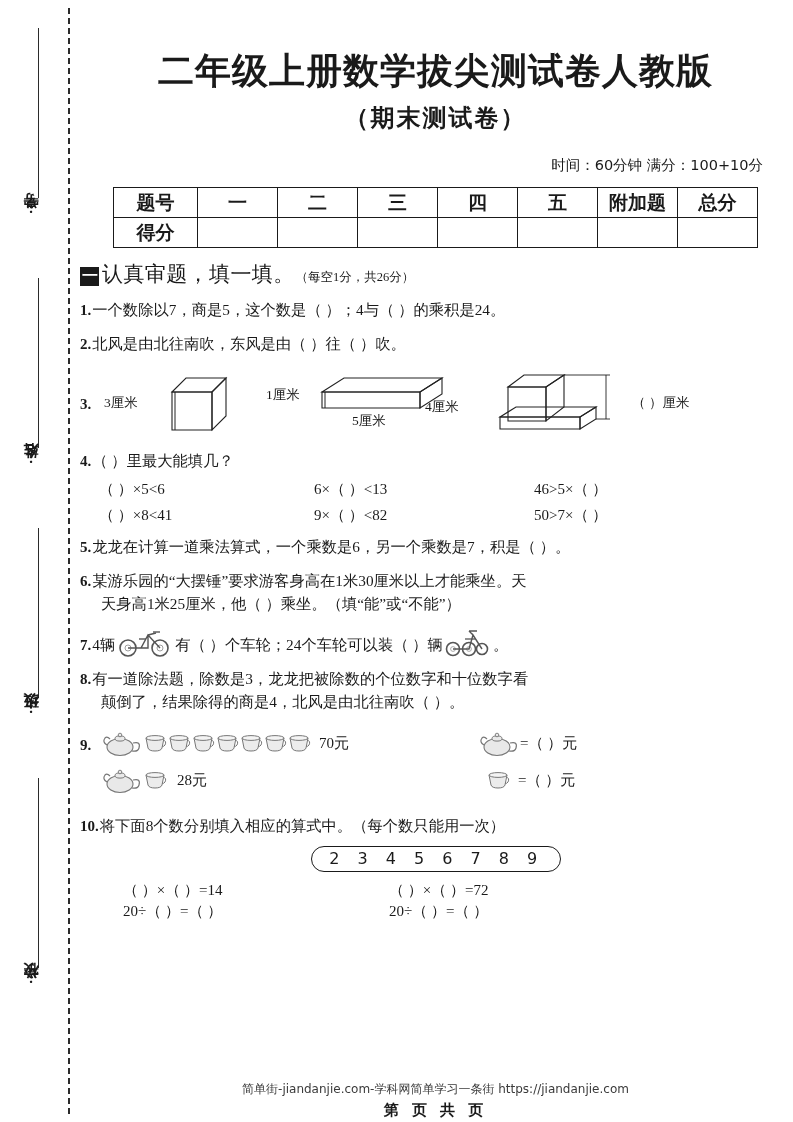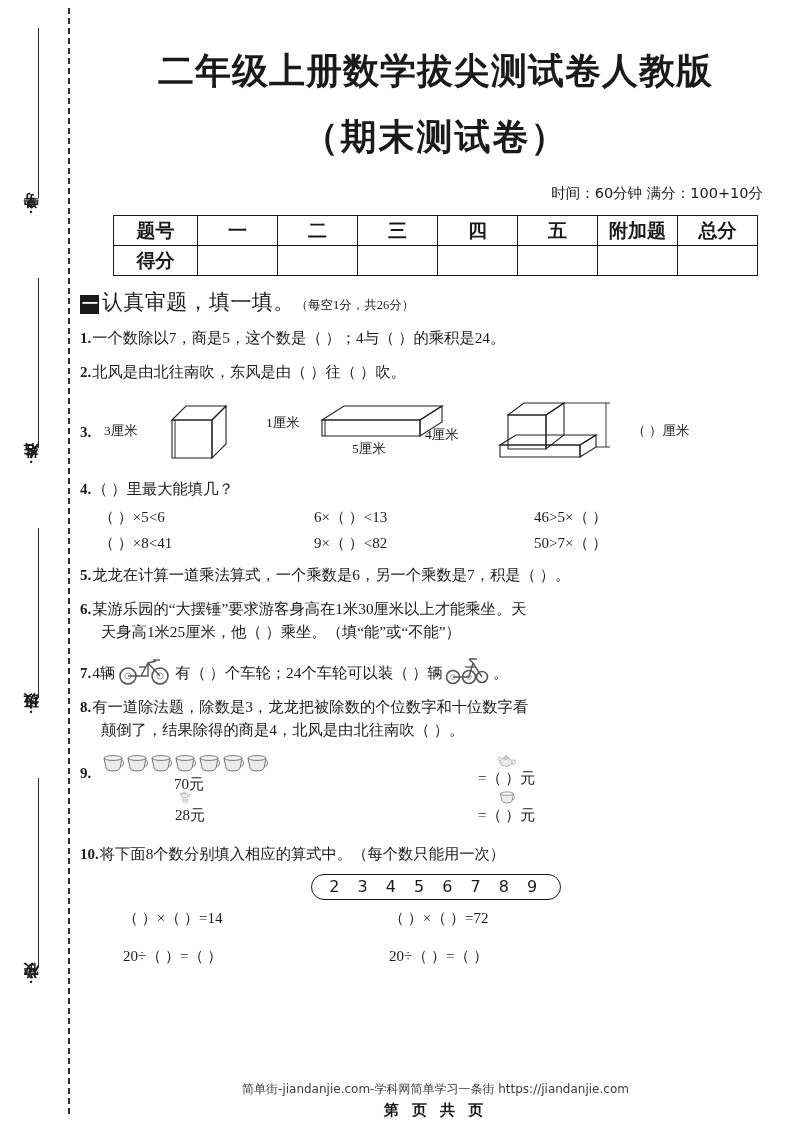--- a/index.html
+++ b/index.html
@@ -51,24 +51,24 @@
     font-size: 36px;
     font-weight: bold;
     letter-spacing: 1px;
     font-family: "DejaVu Sans", "Liberation Sans", sans-serif;
     margin: 0;
     padding-top: 32px;
     line-height: 1.25;
   }
   .subtitle {
     text-align: center;
-    font-size: 36px;
-    font-weight: bold;
-    font-family: "DejaVu Sans", "Liberation Sans", sans-serif;
-    margin-top: 20px;
+    font-size: 24px;
+    font-weight: bold;
+    font-family: "DejaVu Sans", "Liberation Sans", sans-serif;
+    margin-top: 9px;
     letter-spacing: 2px;
   }
 
   .meta-line {
     text-align: right;
     font-size: 14.5px;
     padding-right: 30px;
     margin-top: 22px;
     margin-bottom: 5px;
     font-family: "DejaVu Sans", "Liberation Sans", sans-serif;
@@ -128,21 +128,21 @@
   .fig-row { position: relative; height: 72px; margin-top: 6px; }
   .fig-lbl { position: absolute; font-size: 13.5px; }
 
   
   .inline-svg { vertical-align: -7px; }
 
   
   .q9-grid { position: relative; height: 78px; margin-top: 8px; }
   .q9-left { position: absolute; left: 21px; top: 0; }
   .q9-right { position: absolute; left: 398px; top: 0; font-size: 15px; }
-  .q9-line { display: flex; align-items: center; height: 37px; font-size: 15px; flex-direction: column; }
+  .q9-line { display: flex; align-items: center; height: 37px; font-size: 15px; }
   .cup-strip { display: flex; align-items: flex-end; }
 
   
   .numbox {
     margin: 9px auto 0 auto;
     width: 250px;
     border: 1.3px solid #1a1a1a;
     border-radius: 13px;
     text-align: center;
     font-size: 16px;
@@ -415,20 +415,20 @@
   </div>
 
   <div class="q" style="margin-top:12px;">
     <span class="q-no">10.</span><span>将下面8个数分别填入相应的算式中。（每个数只能用一次）</span>
   </div>
   <div class="numbox">2 3 4 5 6 7 8 9</div>
   <div class="row-cols" style="margin-top:9px;">
     <div style="width:290px;padding-left:24px;">（        ）×（        ）=14</div>
     <div style="width:290px;">（        ）×（        ）=72</div>
   </div>
-  <div class="row-cols" style="margin-top:19px;">
+  <div class="row-cols" style="margin-top:2px;">
     <div style="width:290px;padding-left:24px;">20÷（        ）=（        ）</div>
     <div style="width:290px;">20÷（        ）=（        ）</div>
   </div>
 
   <div class="footer-wm">简单街-jiandanjie.com-学科网简单学习一条街 https://jiandanjie.com</div>
   <div class="footer-page">第 页 共 页</div>
 </div>
 
 </body></html>

